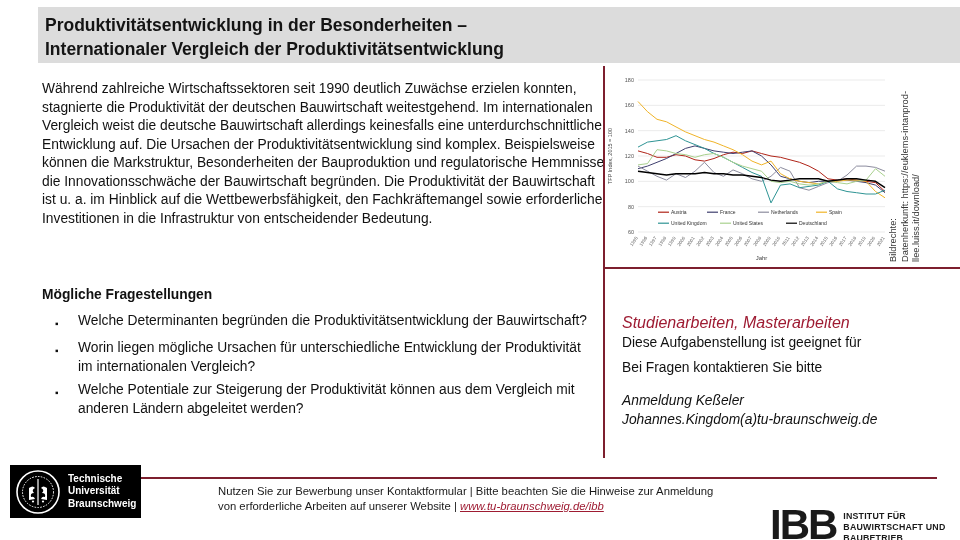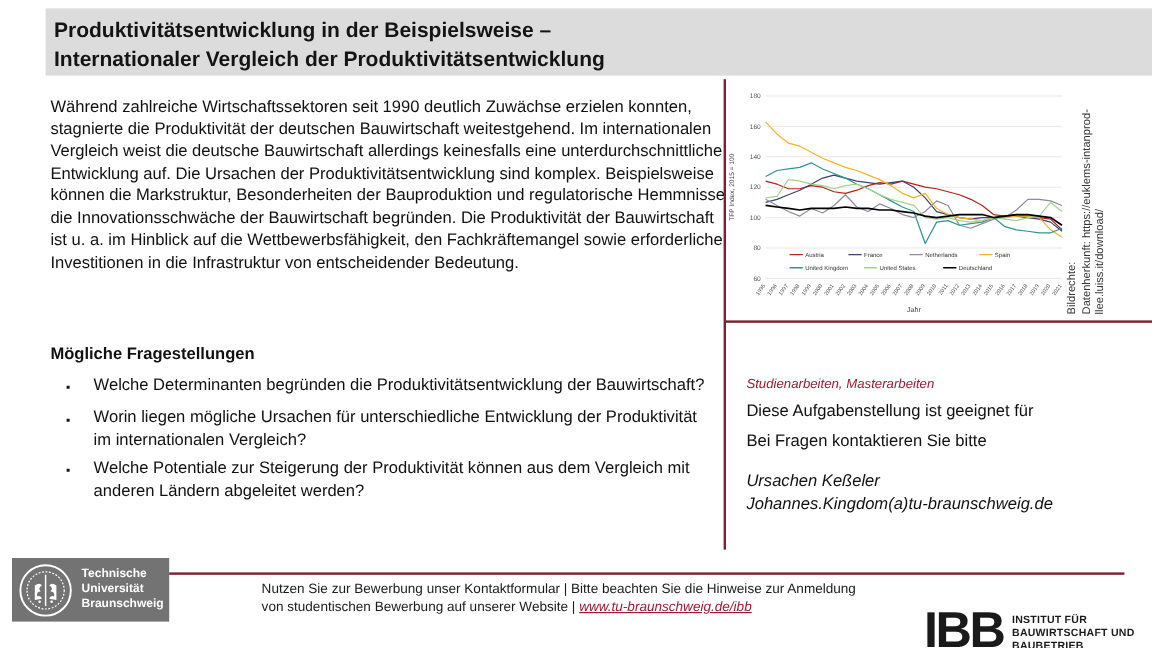--- a/index.html
+++ b/index.html
@@ -19,26 +19,26 @@
             font-size:10px;padding-top:3px;}
 
   .vline{left:603px;top:66px;width:2px;height:392px;background:#7d1f2e;}
   .hline-right{left:605px;top:267px;width:355px;height:2px;background:#7d1f2e;}
 
   .chart-panel{left:600px;top:64px;width:330px;height:205px;}
   .chart-caption{left:888px;top:262px;width:206px;transform:rotate(-90deg);
                  transform-origin:0 0;font-size:9.3px;line-height:11.6px;color:#333;}
 
   .suit-intro{left:622px;top:287px;font-size:13.8px;margin-top:48px;}
-  .suit-types{left:622px;top:314px;font-size:11px;font-style:italic;color:#9e1b32;}
+  .suit-types{left:622px;top:314px;font-size:16px;font-style:italic;color:#9e1b32;}
   .contact-intro{left:622px;top:360px;font-size:13.8px;}
   .contact-block{left:622px;top:391px;font-size:13.8px;font-style:italic;line-height:19px;}
   .contact-block span{display:block;}
 
-  .tu-logo{left:10px;top:465px;width:131px;height:53px;background:#737373;
+  .tu-logo{left:10px;top:465px;width:131px;height:53px;background:#000000;
            display:flex;align-items:center;}
   .tu-seal{margin-left:4px;flex:0 0 auto;}
   .tu-text{margin-left:6px;color:#fff;font-size:10px;font-weight:bold;line-height:12.5px;}
   .tu-text span{display:block;}
 
   .footer-line{left:141px;top:477px;width:796px;height:2px;background:#7d1f2e;}
   .footer-note{left:218px;top:484px;width:505px;font-size:11.3px;line-height:14.8px;color:#1a1a1a;}
   .footer-note a{color:#9e1b32;font-style:italic;text-decoration:underline;}
 
   .ibb-logo{left:770px;top:482px;display:flex;align-items:flex-start;color:#1a1a1a;margin-top:26px;}
@@ -49,21 +49,21 @@
 
   svg text{font-family:"Liberation Sans", sans-serif;}
 </style>
 </head>
 <body>
 
 <div class="page">
 
   <div class="abs title-bar"></div>
   <div class="abs page-title">
-    <span style="display:block">Produktivitätsentwicklung in der Beispielsweise –</span>
+    <span style="display:block">Produktivitätsentwicklung in der Besonderheiten –</span>
     <span style="display:block">Internationaler Vergleich der Produktivitätsentwicklung</span>
   </div>
 
   <div class="abs intro">Während zahlreiche Wirtschaftssektoren seit 1990 deutlich Zuwächse erzielen konnten, stagnierte die Produktivität der deutschen Bauwirtschaft weitestgehend. Im internationalen Vergleich weist die deutsche Bauwirtschaft allerdings keinesfalls eine unterdurchschnittliche Entwicklung auf. Die Ursachen der Produktivitätsentwicklung sind komplex. Beispielsweise können die Markstruktur, Besonderheiten der Bauproduktion und regulatorische Hemmnisse die Innovationsschwäche der Bauwirtschaft begründen. Die Produktivität der Bauwirtschaft ist u. a. im Hinblick auf die Wettbewerbsfähigkeit, den Fachkräftemangel sowie erforderliche Investitionen in die Infrastruktur von entscheidender Bedeutung.</div>
 
   <div class="abs q-heading">Mögliche Fragestellungen</div>
   <div class="abs q-list">
     <div class="q-item">
       <span class="q-bullet">▪</span>
       <span>Welche Determinanten begründen die Produktivitätsentwicklung der Bauwirtschaft?</span>
@@ -152,21 +152,21 @@
 
   <div class="abs chart-caption">
     <span style="display:block">Bildrechte:</span>
     <span style="display:block">Datenherkunft: https://euklems-intanprod-llee.luiss.it/download/</span>
   </div>
 
   <div class="abs suit-intro">Diese Aufgabenstellung ist geeignet für</div>
   <div class="abs suit-types">Studienarbeiten, Masterarbeiten</div>
   <div class="abs contact-intro">Bei Fragen kontaktieren Sie bitte</div>
   <div class="abs contact-block">
-    <span>Ursachen Keßeler</span>
+    <span>Anmeldung Keßeler</span>
     <span>Johannes.Kingdom(a)tu-braunschweig.de</span>
   </div>
 
   <div class="abs tu-logo">
     <svg class="tu-seal" width="48" height="48" viewBox="0 0 48 48">
       <circle cx="24" cy="24" r="21" fill="none" stroke="#ffffff" stroke-width="1.6"></circle>
       <circle cx="24" cy="24" r="15.5" fill="none" stroke="#ffffff" stroke-width="1" stroke-dasharray="1.6 1.3"></circle>
       <line x1="24" y1="11" x2="24" y2="37" stroke="#ffffff" stroke-width="1.2"></line>
       <path d="M15 20 q4 -3 6 0 q-4 2 -1 5 q-4 0 -3 4 q3 -1 4 2 l-6 1 z" fill="#ffffff"></path>
       <path d="M33 20 q-4 -3 -6 0 q4 2 1 5 q4 0 3 4 q-3 -1 -4 2 l6 1 z" fill="#ffffff"></path>
@@ -177,21 +177,21 @@
       <span>Technische</span>
       <span>Universität</span>
       <span>Braunschweig</span>
     </div>
   </div>
 
   <div class="abs footer-line"></div>
 
   <div class="abs footer-note">
     <span>Nutzen Sie zur Bewerbung unser Kontaktformular | Bitte beachten Sie die Hinweise zur Anmeldung von</span>
-    <span>studentischen Bewerbung auf unserer Website | </span><a href="#">www.tu-braunschweig.de/ibb</a>
+    <span>erforderliche Arbeiten auf unserer Website | </span><a href="#">www.tu-braunschweig.de/ibb</a>
   </div>
 
   <div class="abs ibb-logo">
     <span class="ibb-abbr">IBB</span>
     <span class="ibb-name">
       <span>INSTITUT FÜR</span>
       <span>BAUWIRTSCHAFT UND</span>
       <span>BAUBETRIEB</span>
     </span>
   </div>

